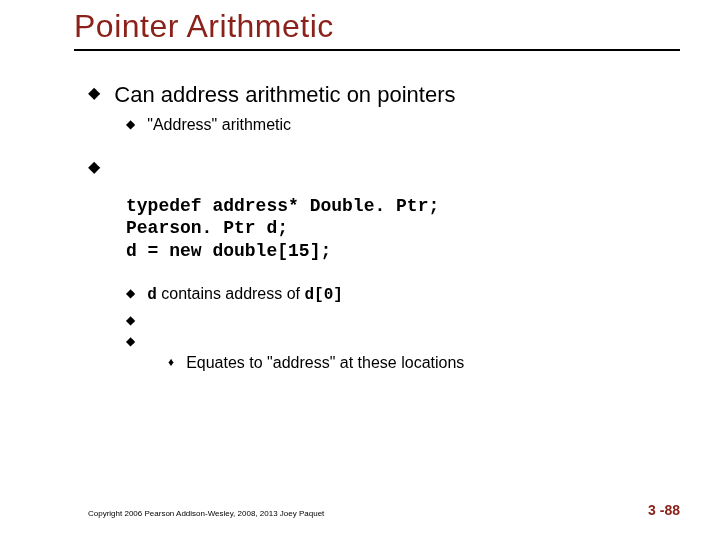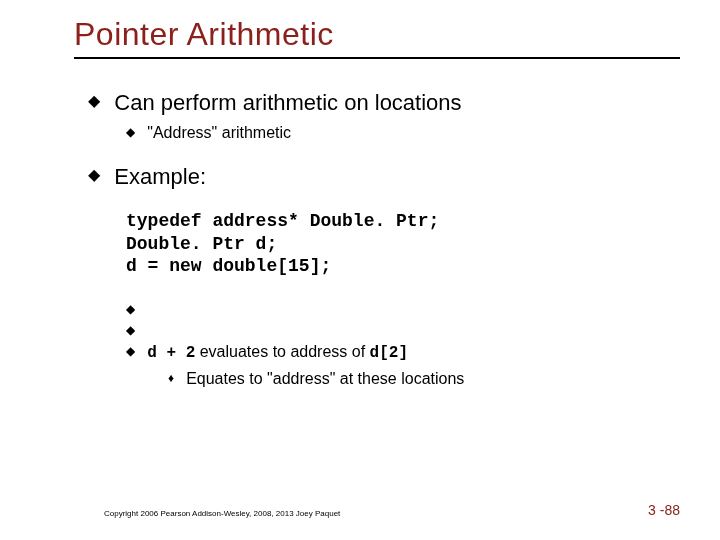--- a/index.html
+++ b/index.html
@@ -6,21 +6,21 @@
     margin: 0;
     padding: 0;
     width: 720px;
     height: 540px;
     font-family: Arial, Helvetica, sans-serif;
     background: #ffffff;
     position: relative;
     overflow: hidden;
   }
   .slide {
-    padding: 16px 60px 0 78px;
+    padding: 8px 60px 0 78px;
     box-sizing: border-box;
     width: 100%;
     height: 100%;
     position: relative;
   }
   .title {
     font-size: 32px;
     color: #8a211b;
     margin: 0 0 4px -4px;
     font-weight: normal;
@@ -55,77 +55,77 @@
     font-family: "Courier New", monospace;
     font-size: 18px;
     font-weight: bold;
     line-height: 1.25;
     white-space: pre;
   }
   .mono { font-family: "Courier New", monospace; font-weight: bold; }
   .text-content { line-height: 1.25; }
   .footer-left {
     position: absolute;
-    left: 104px;
+    left: 88px;
     bottom: 22px;
     font-size: 8px;
     color: #000;
   }
   .footer-right {
     position: absolute;
     right: 40px;
     bottom: 22px;
     font-size: 14px;
     color: #8a211b;
+    font-weight: bold;
   }
 </style>
 </head>
 <body>
 
 <div class="slide">
 
   <h1 class="title">Pointer Arithmetic</h1>
   <div class="title-underline"></div>
 
   <div class="bullet-row lvl1">
     <span class="bullet-mark">◆</span>
-    <span class="text-content">Can perform arithmetic on locations</span>
+    <span class="text-content">Can address arithmetic on pointers</span>
   </div>
 
   <div class="bullet-row lvl2">
     <span class="bullet-mark">◆</span>
     <span class="text-content">"Address" arithmetic</span>
   </div>
 
   <div class="spacer-sm"></div>
 
   <div class="bullet-row lvl1">
     <span class="bullet-mark">◆</span>
-    <span class="text-content">Example:</span>
   </div>
 
   <div class="spacer-sm"></div>
 
   <div class="code-block"><span>typedef address* Double. Ptr;</span>
-<span>Double. Ptr d;</span>
+<span>Pearson. Ptr d;</span>
 <span>d = new double[15];</span></div>
 
   <div class="spacer-md"></div>
 
   <div class="bullet-row lvl2">
     <span class="bullet-mark">◆</span>
+    <span class="text-content"><span class="mono">d</span><span> contains address of </span><span class="mono">d[0]</span></span>
   </div>
 
   <div class="bullet-row lvl2">
     <span class="bullet-mark">◆</span>
   </div>
 
   <div class="bullet-row lvl2">
     <span class="bullet-mark">◆</span>
-    <span class="text-content"><span class="mono">d + 2</span><span> evaluates to address of </span><span class="mono">d[2]</span></span>
   </div>
 
   <div class="bullet-row lvl3">
     <span class="bullet-mark">♦</span>
     <span class="text-content">Equates to "address" at these locations</span>
   </div>
 
   <div class="footer-left">Copyright 2006 Pearson Addison-Wesley, 2008, 2013 Joey Paquet</div>
   <div class="footer-right">3 -88</div>
 

